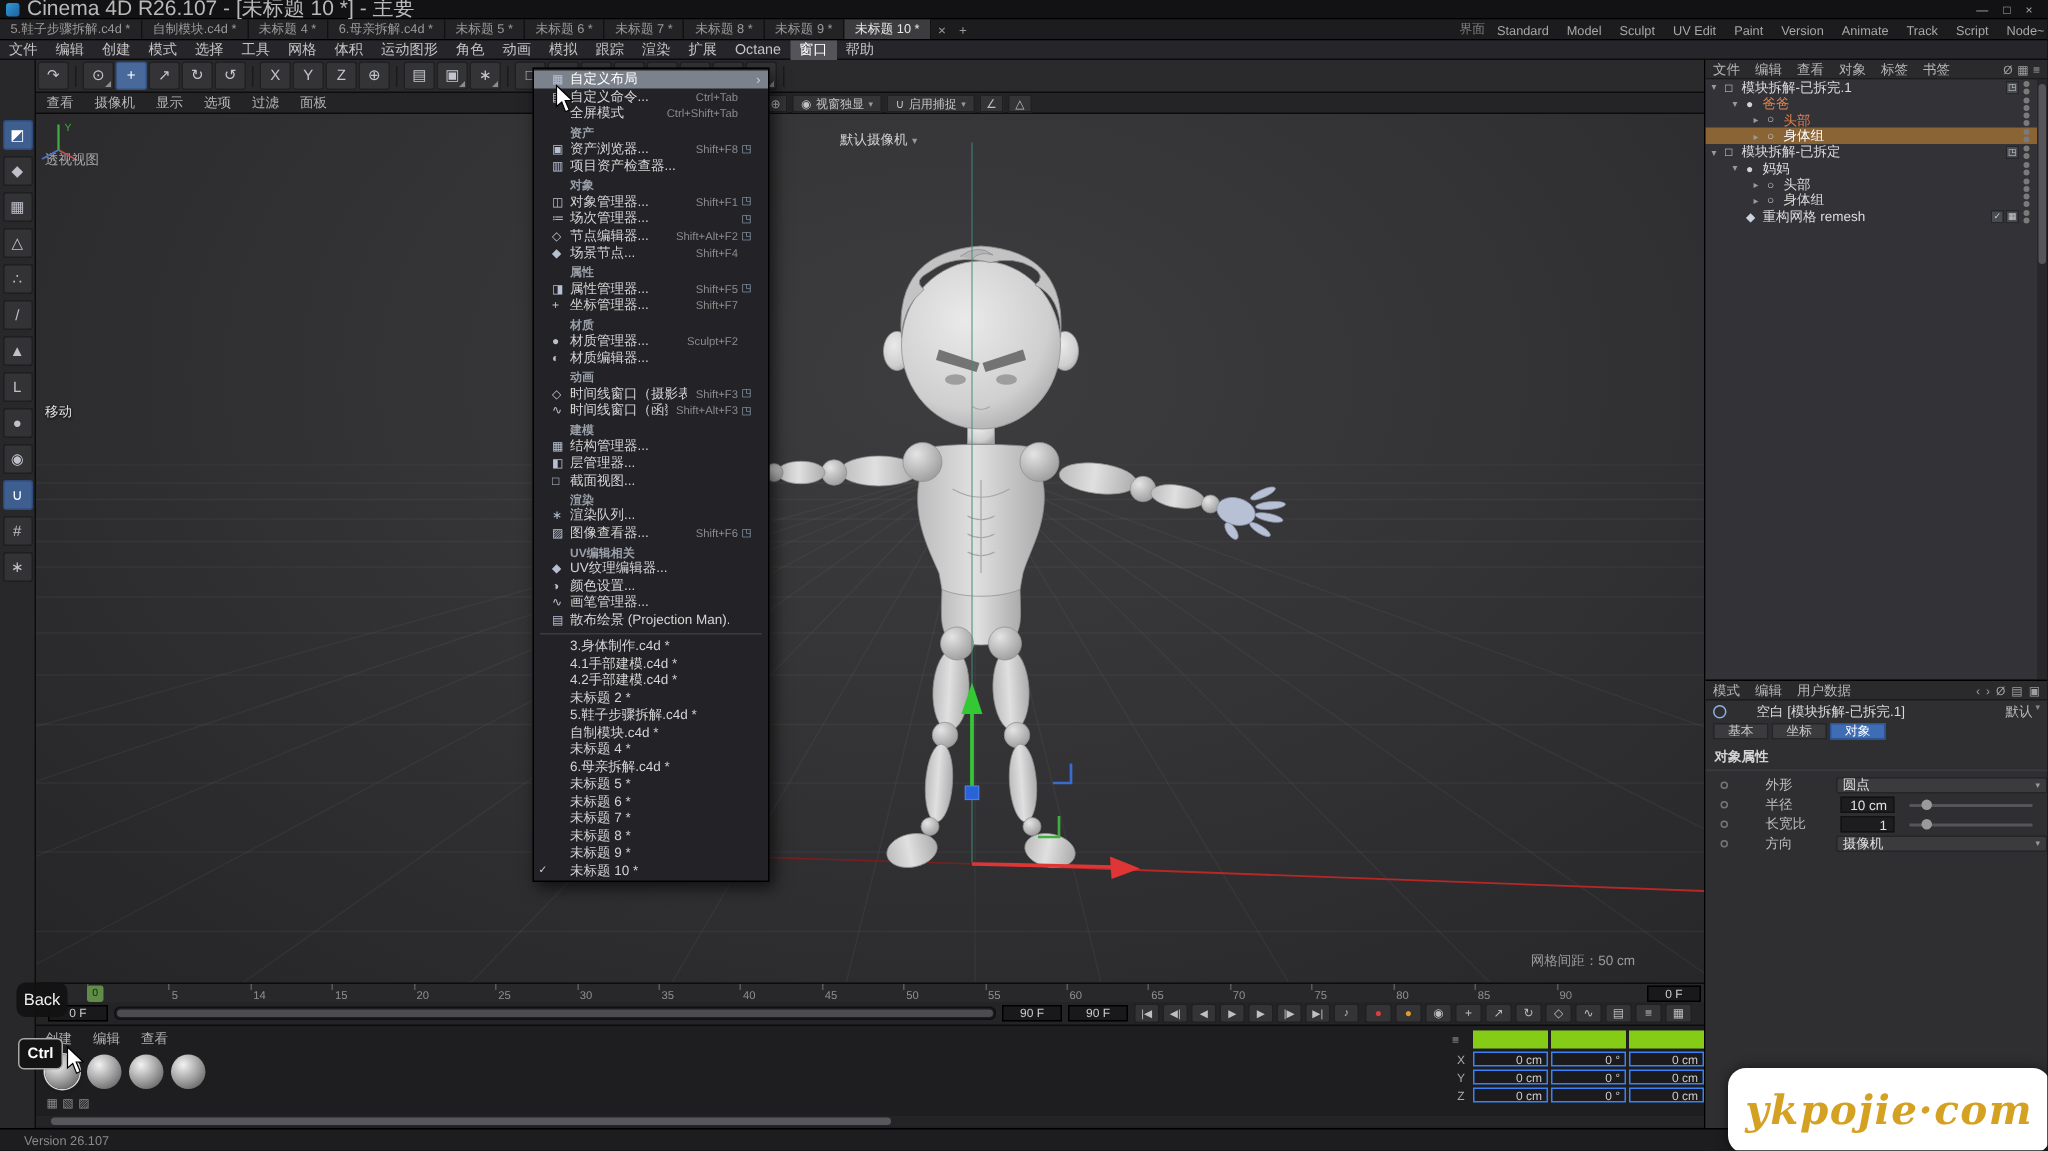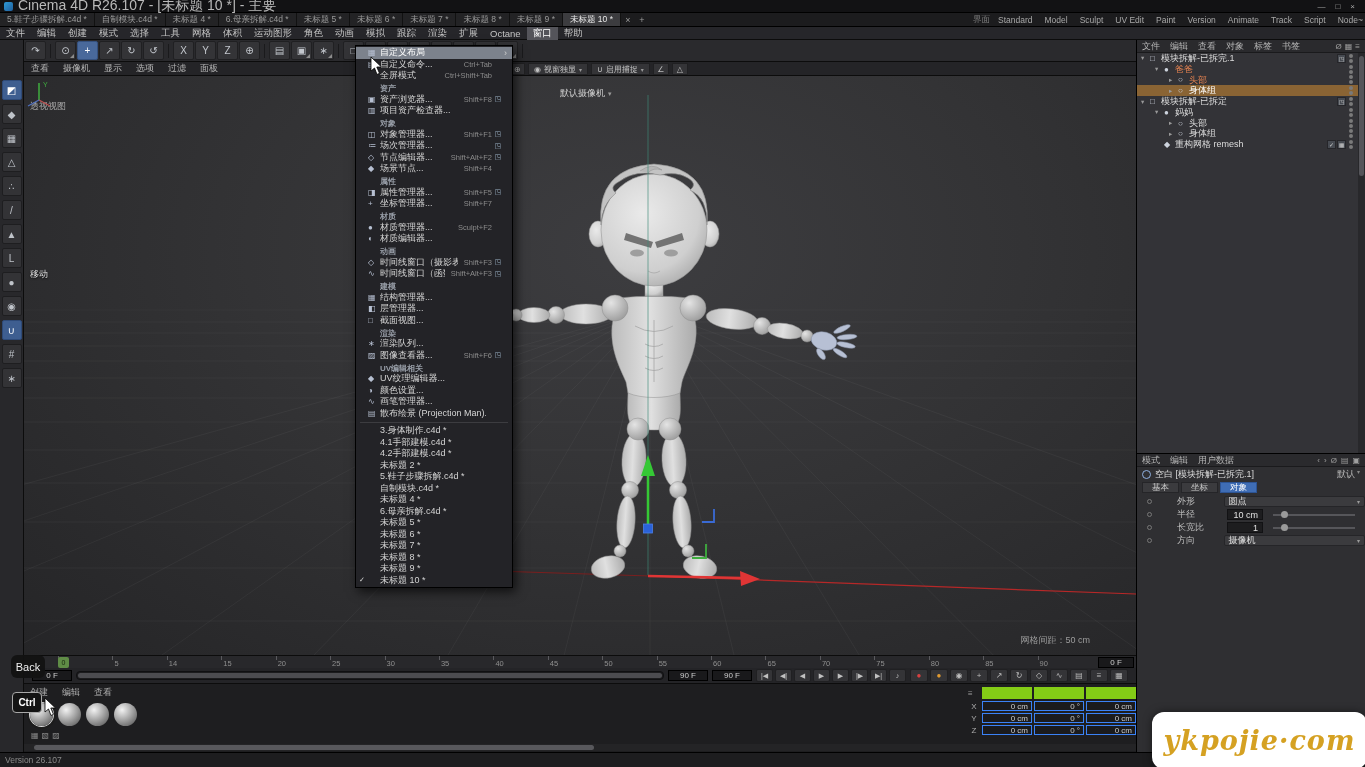--- a/index.html
+++ b/index.html
@@ -94,21 +94,21 @@
         display:flex;align-items:center;justify-content:center;margin-left:1px;flex:0 0 auto;}
   .otag:empty{display:none;}
   .om-vscroll{position:absolute;right:0;top:13px;width:7px;height:400px;background:#28282b;}
   .om-vscroll i{display:block;margin:3px 1px;height:120px;background:#55555a;border-radius:3px;}
 
   .attr{position:absolute;left:0;top:413px;right:0;bottom:0;background:#2f2f32;border-top:1px solid #000;}
   .attr-menus{height:13px;display:flex;align-items:center;background:#2a2a2d;border-bottom:1px solid #1a1a1c;}
   .attr-menus .pm{padding:0 5px;font-size:9px;color:#b5b5b5;}
   .attr-ic{margin-left:auto;display:flex;gap:4px;padding-right:5px;}
   .attr-ic span{font-size:8px;color:#9f9f9f;}
-  .attr-obj{height:14px;display:flex;align-items:center;gap:4px;padding:0 5px;font-size:9px;color:#dadada;}
+  .attr-obj{height:14px;display:flex;align-items:center;gap:20px;padding:0 5px;font-size:9px;color:#dadada;}
   .aicon{width:9px;height:9px;border:1.5px solid #8fb0e0;border-radius:50%;flex:0 0 auto;}
   .apreset{margin-left:auto;color:#b8b8b8;display:flex;gap:2px;align-items:flex-start;}
   .apreset i{font-style:normal;font-size:6px;color:#888;}
   .attr-tabs{display:flex;gap:2px;padding:1px 5px 2px;}
   .atab{height:11px;padding:0 9px;background:#3b3b3e;border:1px solid #252528;font-size:8.5px;color:#c8c8c8;
         display:flex;align-items:center;}
   .atab.active{background:#3f6db5;border-color:#2d5494;color:#fff;}
   .attr-section{font-size:9px;font-weight:bold;color:#d2d2d2;padding:3px 6px 2px;border-bottom:1px solid #3c3c40;margin-bottom:3px;}
   .arow{display:flex;align-items:center;height:13px;padding-left:10px;gap:4px;font-size:9px;}
   .take{width:5px;height:5px;border:1px solid #777;border-radius:50%;flex:0 0 auto;}
@@ -163,21 +163,21 @@
          display:flex;align-items:center;justify-content:center;gap:2px;white-space:nowrap;overflow:hidden;}
   .chead i{font-style:normal;font-size:6px;color:#8f8f8f;}
   .crow{display:flex;gap:2px;margin-top:2px;align-items:center;}
   .caxis{width:12px;font-size:8px;color:#ababab;text-align:center;}
   .cfield{flex:1;height:10px;background:#1b1b1d;border:1px solid #3b82f6;color:#cccccc;font-size:8px;
           display:flex;align-items:center;justify-content:flex-end;padding-right:3px;}
 
   .hscroll{position:absolute;left:24px;top:744px;width:1112px;height:7px;background:#242426;}
   .hscroll i{position:absolute;left:10px;top:1px;width:560px;height:5px;background:#58585c;border-radius:3px;}
   .statusbar{position:absolute;left:0;top:752px;width:1365px;height:15px;background:#1d1d1f;border-top:1px solid #000;
-             font-size:8.5px;color:#8a8a8a;line-height:15px;padding-left:5px;}
+             font-size:8.5px;color:#8a8a8a;line-height:15px;padding-left:16px;}
 
   
   .wmenu{position:absolute;left:355px;top:45px;width:158px;background:#232327;border:1px solid #000;
          box-shadow:3px 4px 10px rgba(0,0,0,.65);z-index:50;padding:1px 0;}
   .mrow{display:flex;align-items:center;height:11.5px;padding:0 5px 0 3px;font-size:9px;color:#d4d4d4;white-space:nowrap;}
   .mi-check{width:9px;font-size:7px;flex:0 0 auto;}
   .mi-icon{width:12px;font-size:8px;color:#b7c0d2;flex:0 0 auto;}
   .mi-label{flex:1;overflow:hidden;}
   .mi-short{color:#8b8b8b;font-size:7.5px;margin-left:6px;}
   .mi-ext{width:9px;color:#9ab0c4;font-size:7px;text-align:right;}
@@ -796,20 +796,21 @@
       <div class="atab">
           <span>基本</span>
         </div>
           <div class="atab">
           <span>坐标</span>
         </div>
           <div class="atab active">
           <span>对象</span>
         </div>
         </div>
+      <div class="attr-section">对象属性</div>
       <div>
 
       <div class="arow ctl-drop">
           <span class="take"></span>
           <span class="alabel">外形</span>
           <span class="aval">
             <span>圆点</span>
             <span class="dd">▾</span>
           </span>
 

